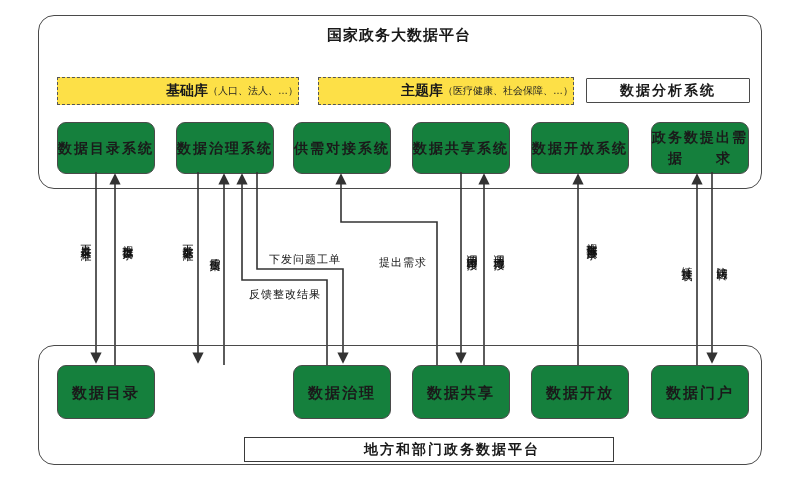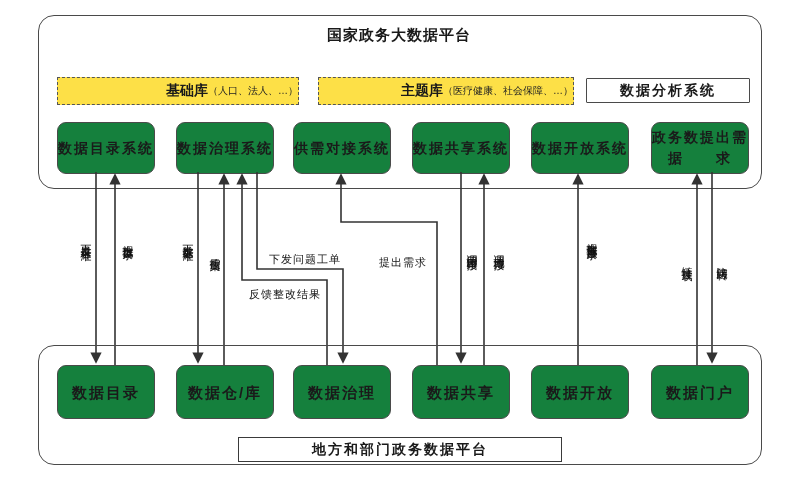--- a/index.html
+++ b/index.html
@@ -124,21 +124,20 @@
   <div class="hlabel" style="left:403px;top:227px;margin-top:28px;">提出需求</div>
   <div class="vlabel" style="left:472px;top:246px;">调用国家接口</div>
   <div class="vlabel" style="left:499px;top:246px;">调用地方接口</div>
   <div class="vlabel" style="left:592px;top:234px;">上报数据开放目录</div>
   <div class="vlabel" style="left:687px;top:258px;">链接挂载</div>
   <div class="vlabel" style="left:722px;top:258px;">访问跳转</div>
 
   <div class="platform" style="left:38px;top:345px;width:722px;height:118px;"></div>
 
   <div class="node single" style="left:57px;top:365px;width:96px;height:52px;">数据目录</div>
-  <div class="node single" style="left:176px;top:365px;width:96px;height:52px;">数据仓/库</div>
   <div class="node single" style="left:293px;top:365px;width:96px;height:52px;">数据治理</div>
   <div class="node single" style="left:412px;top:365px;width:96px;height:52px;">数据共享</div>
   <div class="node single" style="left:531px;top:365px;width:96px;height:52px;">数据开放</div>
   <div class="node single" style="left:651px;top:365px;width:96px;height:52px;">数据门户</div>
 
-  <div class="plate" style="left:238px;top:437px;width:322px;height:23px;">地方和部门政务数据平台</div>
+  <div class="plate" style="left:244px;top:437px;width:322px;height:23px;padding-left:46px;">地方和部门政务数据平台</div>
 
 </div>
 
 </body></html>

